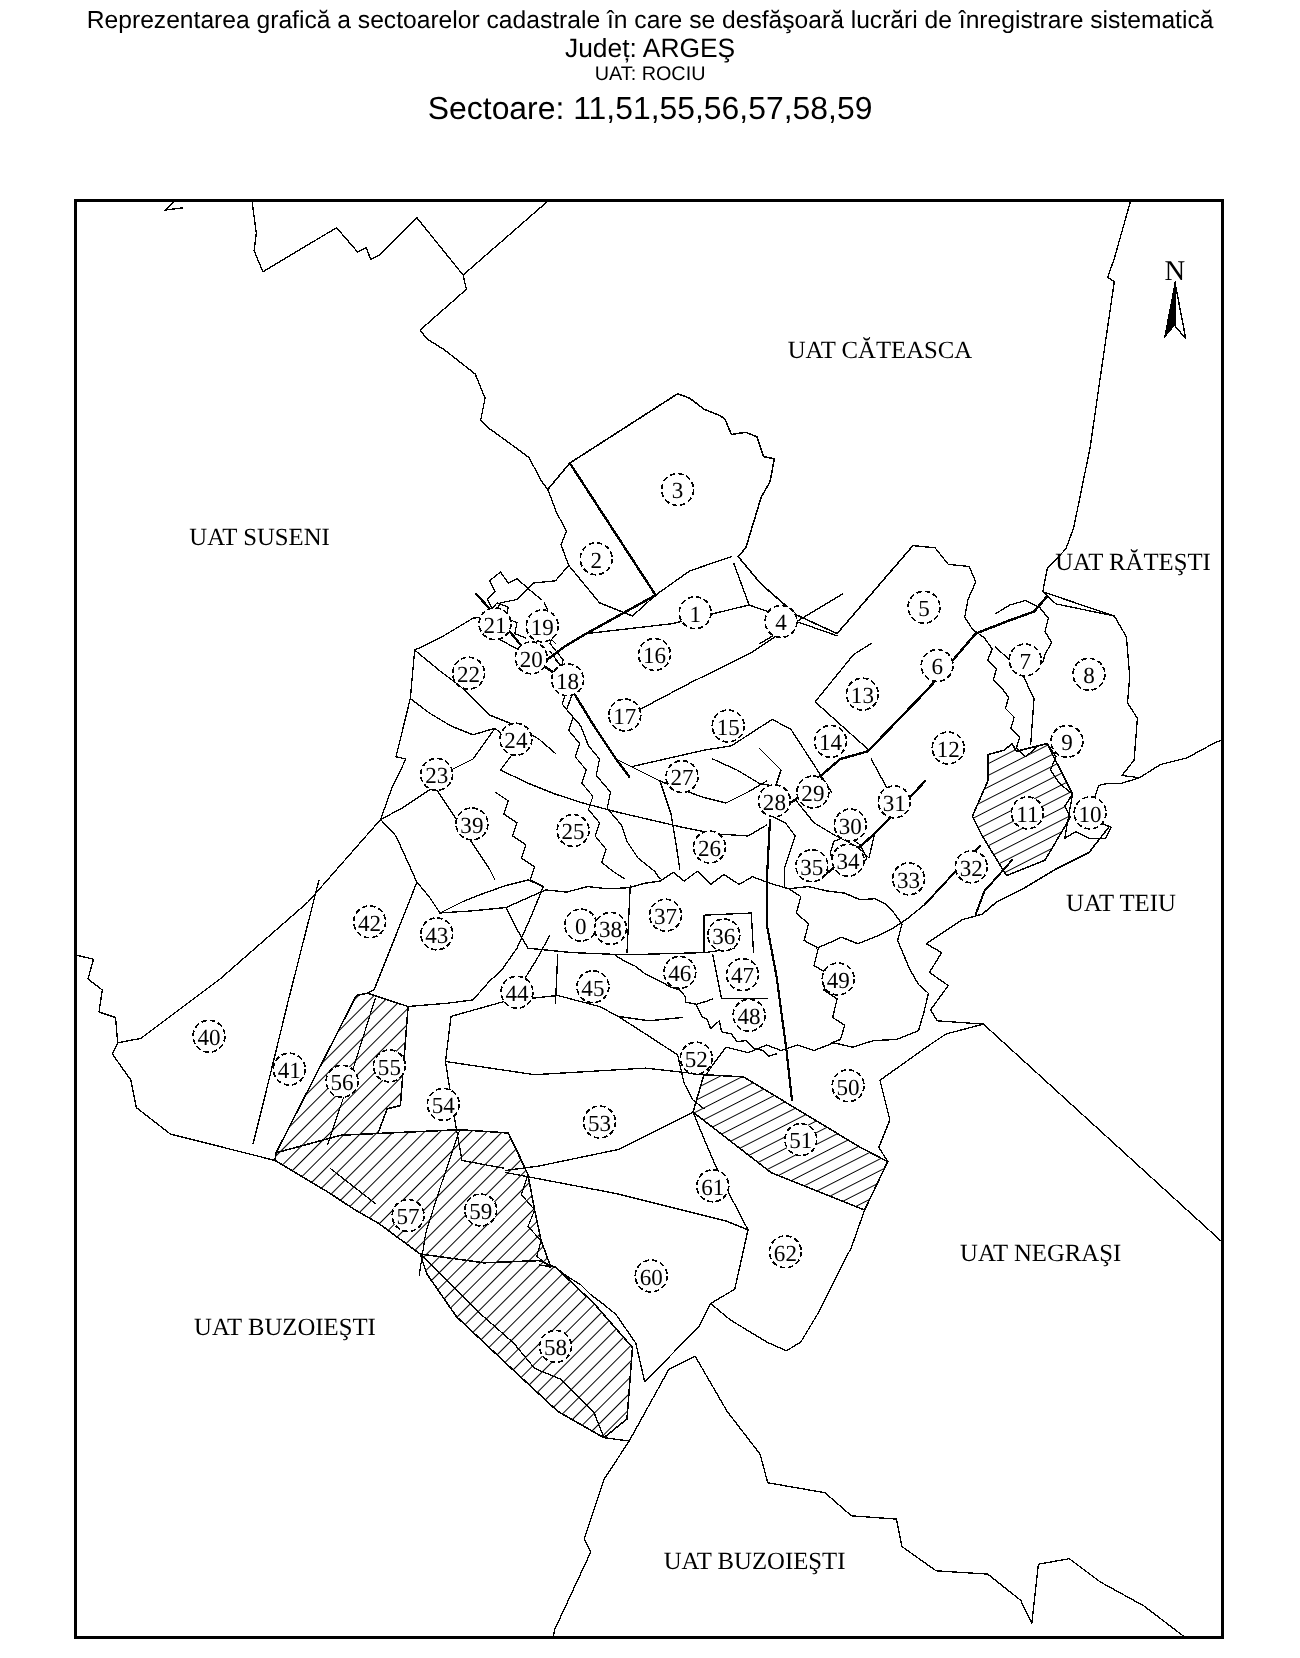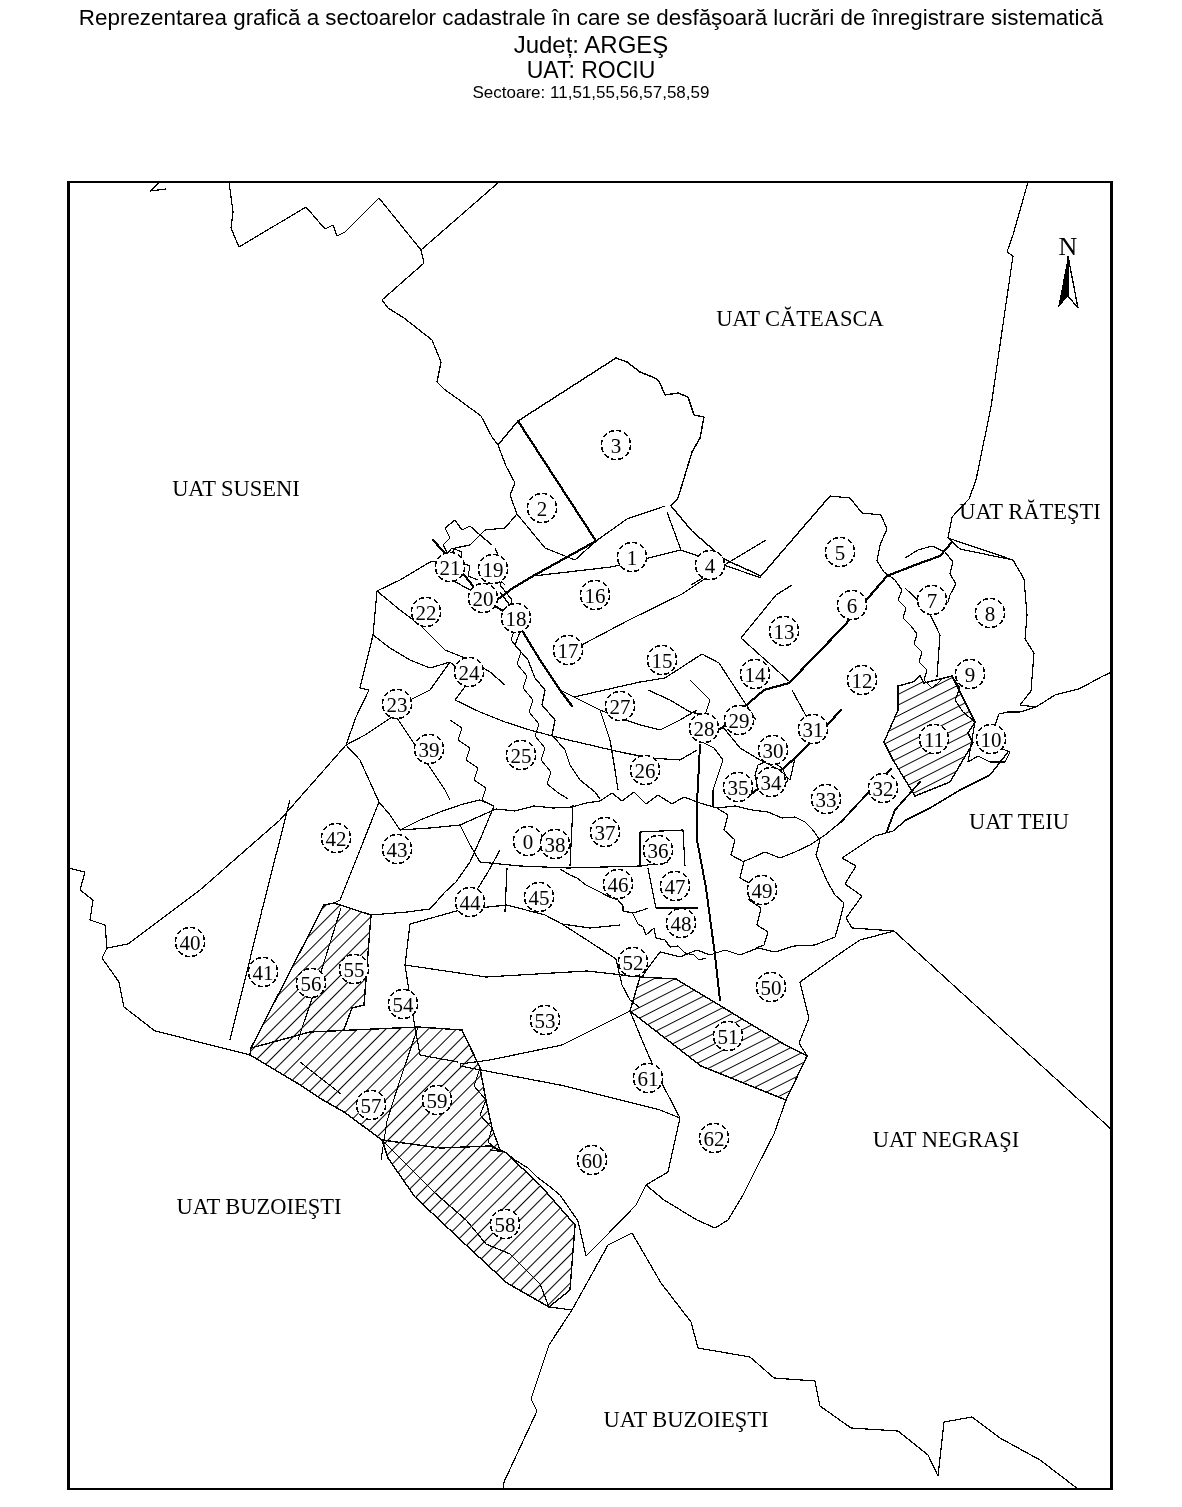--- a/index.html
+++ b/index.html
@@ -1,19 +1,19 @@
 <!DOCTYPE html>
 <html><head><meta charset="utf-8">
 <style>
 html,body{margin:0;padding:0;background:#fff;width:1182px;height:1507px;overflow:hidden}
 .hdr{position:absolute;left:0;top:0;width:100%;text-align:center;font-family:Liberation Sans, sans-serif;color:#000}
 .l1{position:absolute;top:5px;width:100%;font-size:22.4px}
 .l2{position:absolute;top:31px;width:100%;font-size:24px}
-.l3{position:absolute;top:57px;width:100%;font-size:23px}
-.l4{position:absolute;top:83px;width:100%;font-size:17px}
+.l3{position:absolute;top:57px;width:100%;font-size:18px}
+.l4{position:absolute;top:83px;width:100%;font-size:29px}
 svg{position:absolute;left:0;top:0}
 </style></head>
 <body>
 <svg width="1182" height="1507" viewBox="0 0 1182 1507" shape-rendering="crispEdges">
 <defs>
       <pattern id="ht" width="10" height="10" patternTransform="rotate(45)" patternUnits="userSpaceOnUse">
         <rect width="10.5" height="10.5" fill="white"></rect>
         <line x1="0" y1="0" x2="0" y2="10" stroke="black" stroke-width="1.2"></line>
       </pattern>
       <pattern id="ht2" width="9.5" height="9.5" patternTransform="rotate(63)" patternUnits="userSpaceOnUse">

